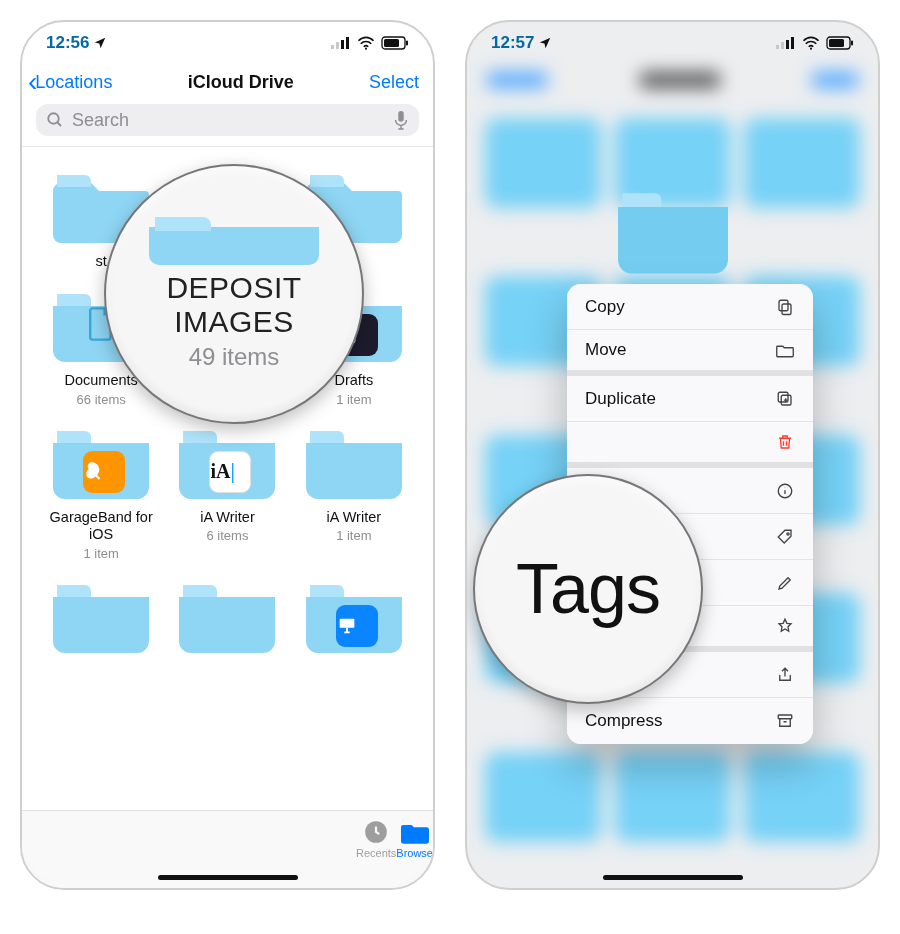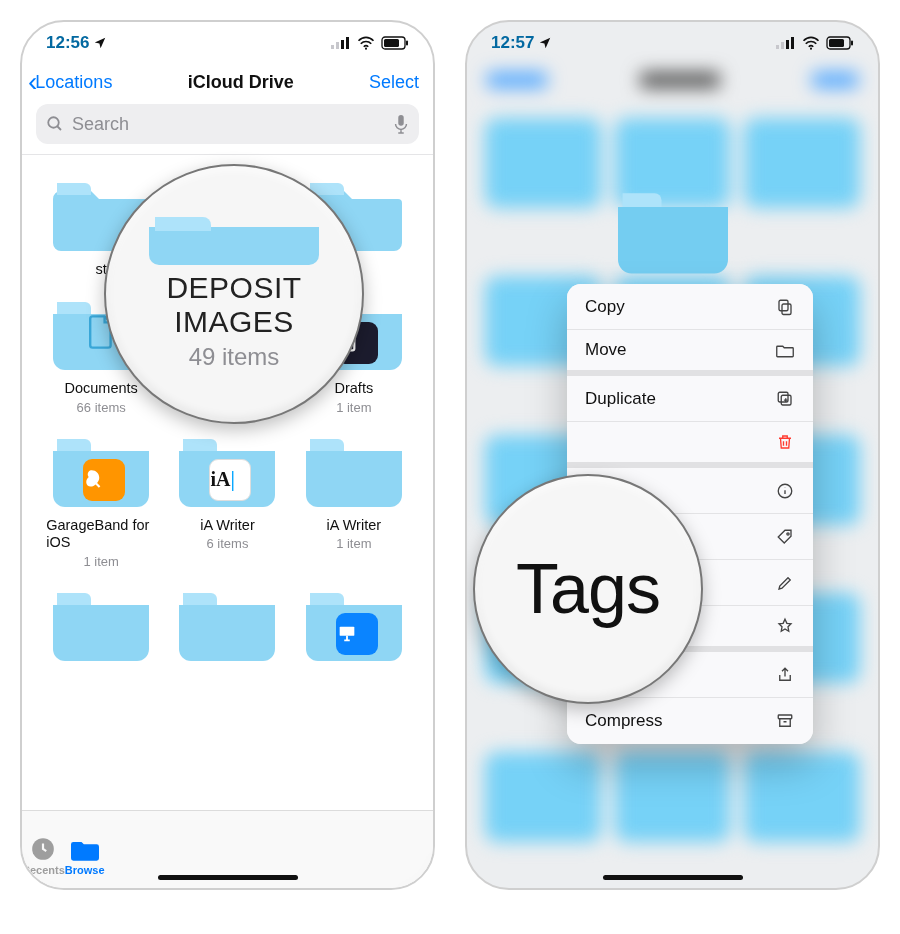--- a/index.html
+++ b/index.html
@@ -47,21 +47,21 @@
     font-size: 18px;
     display: flex;
     align-items: center;
   }
   .nav-back-chevron { font-size: 28px; line-height: 1; font-weight: 400; margin-right: -2px;}
   .nav-title { font-size: 18px; font-weight: 600; color: #111; }
   .nav-select { color: #007aff; font-size: 18px; }
   
   .search-wrap { padding: 0 14px 6px 14px; }
   .search {
-    height: 40px;
+    height: 32px;
     background: #eeeef0;
     border-radius: 12px;
     display: flex;
     align-items: center;
     padding: 0 10px;
     gap: 8px;
     color: #8e8e93;
     font-size: 18px;
   }
   .search .spacer { flex: 1; }
@@ -91,34 +91,33 @@
     width: 42px; height: 42px;
     border-radius: 9px;
     display: flex; align-items: center; justify-content: flex-start;
     font-size: 20px; font-weight: 600;
     bottom: 6px; right: 24px;
   }
   .folder-badge.dark { background:#1c1c2e; color:#fff; }
   .folder-badge.white { background:#fff; color:#0a6; border:1px solid #ddd; }
   .folder-badge.orange { background:#ff9500; color:#fff; }
   .folder-badge.blue { background:#0a84ff; color:#fff; }
-  .folder-label { font-size: 14.5px; color:#111; line-height:1.2; max-width:110px;}
+  .folder-label { font-size: 14.5px; color:#111; text-align:center; line-height:1.2; max-width:110px;}
   .folder-sub { font-size: 13px; color:#8e8e93; margin-top:2px; }
   
   .tab-bar {
     position: absolute;
     left:0; right:0; bottom:0;
     height: 78px;
     background: #f8f8f8cc;
     border-top: 1px solid #dcdcdc;
     display: flex;
-    justify-content: flex-start;
-    padding-top: 25px;
+    justify-content: flex-end;
+    padding-top: 8px;
     backdrop-filter: blur(4px);
-    font-weight: bold;
   }
   .tab { display:flex; flex-direction:column; align-items:center; gap:2px; font-size:11px; }
   .tab.inactive { color:#9e9e9e; }
   .tab.active { color:#007aff; }
   .home-indicator {
     position:absolute; bottom:8px; left:50%; transform:translateX(-50%);
     width:140px; height:5px; background:#111; border-radius:4px;
   }
   
   .magnifier {

